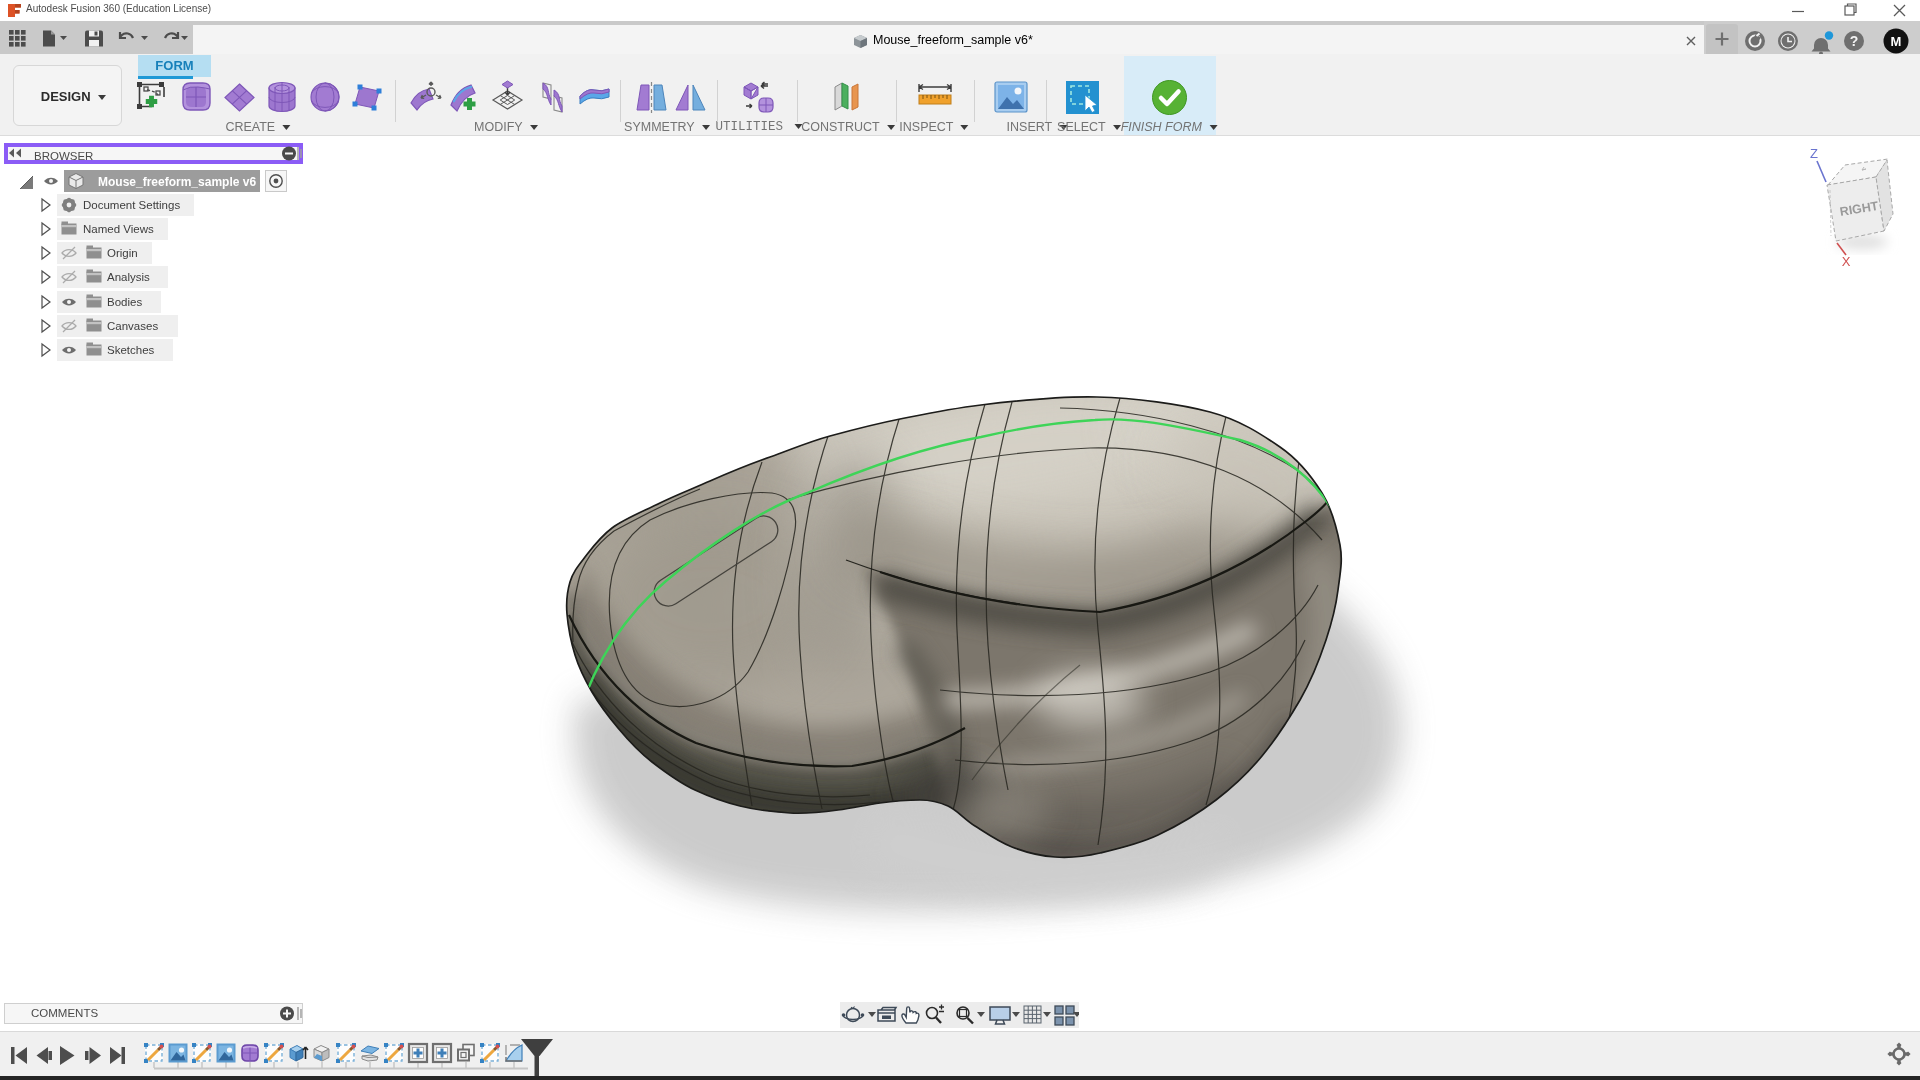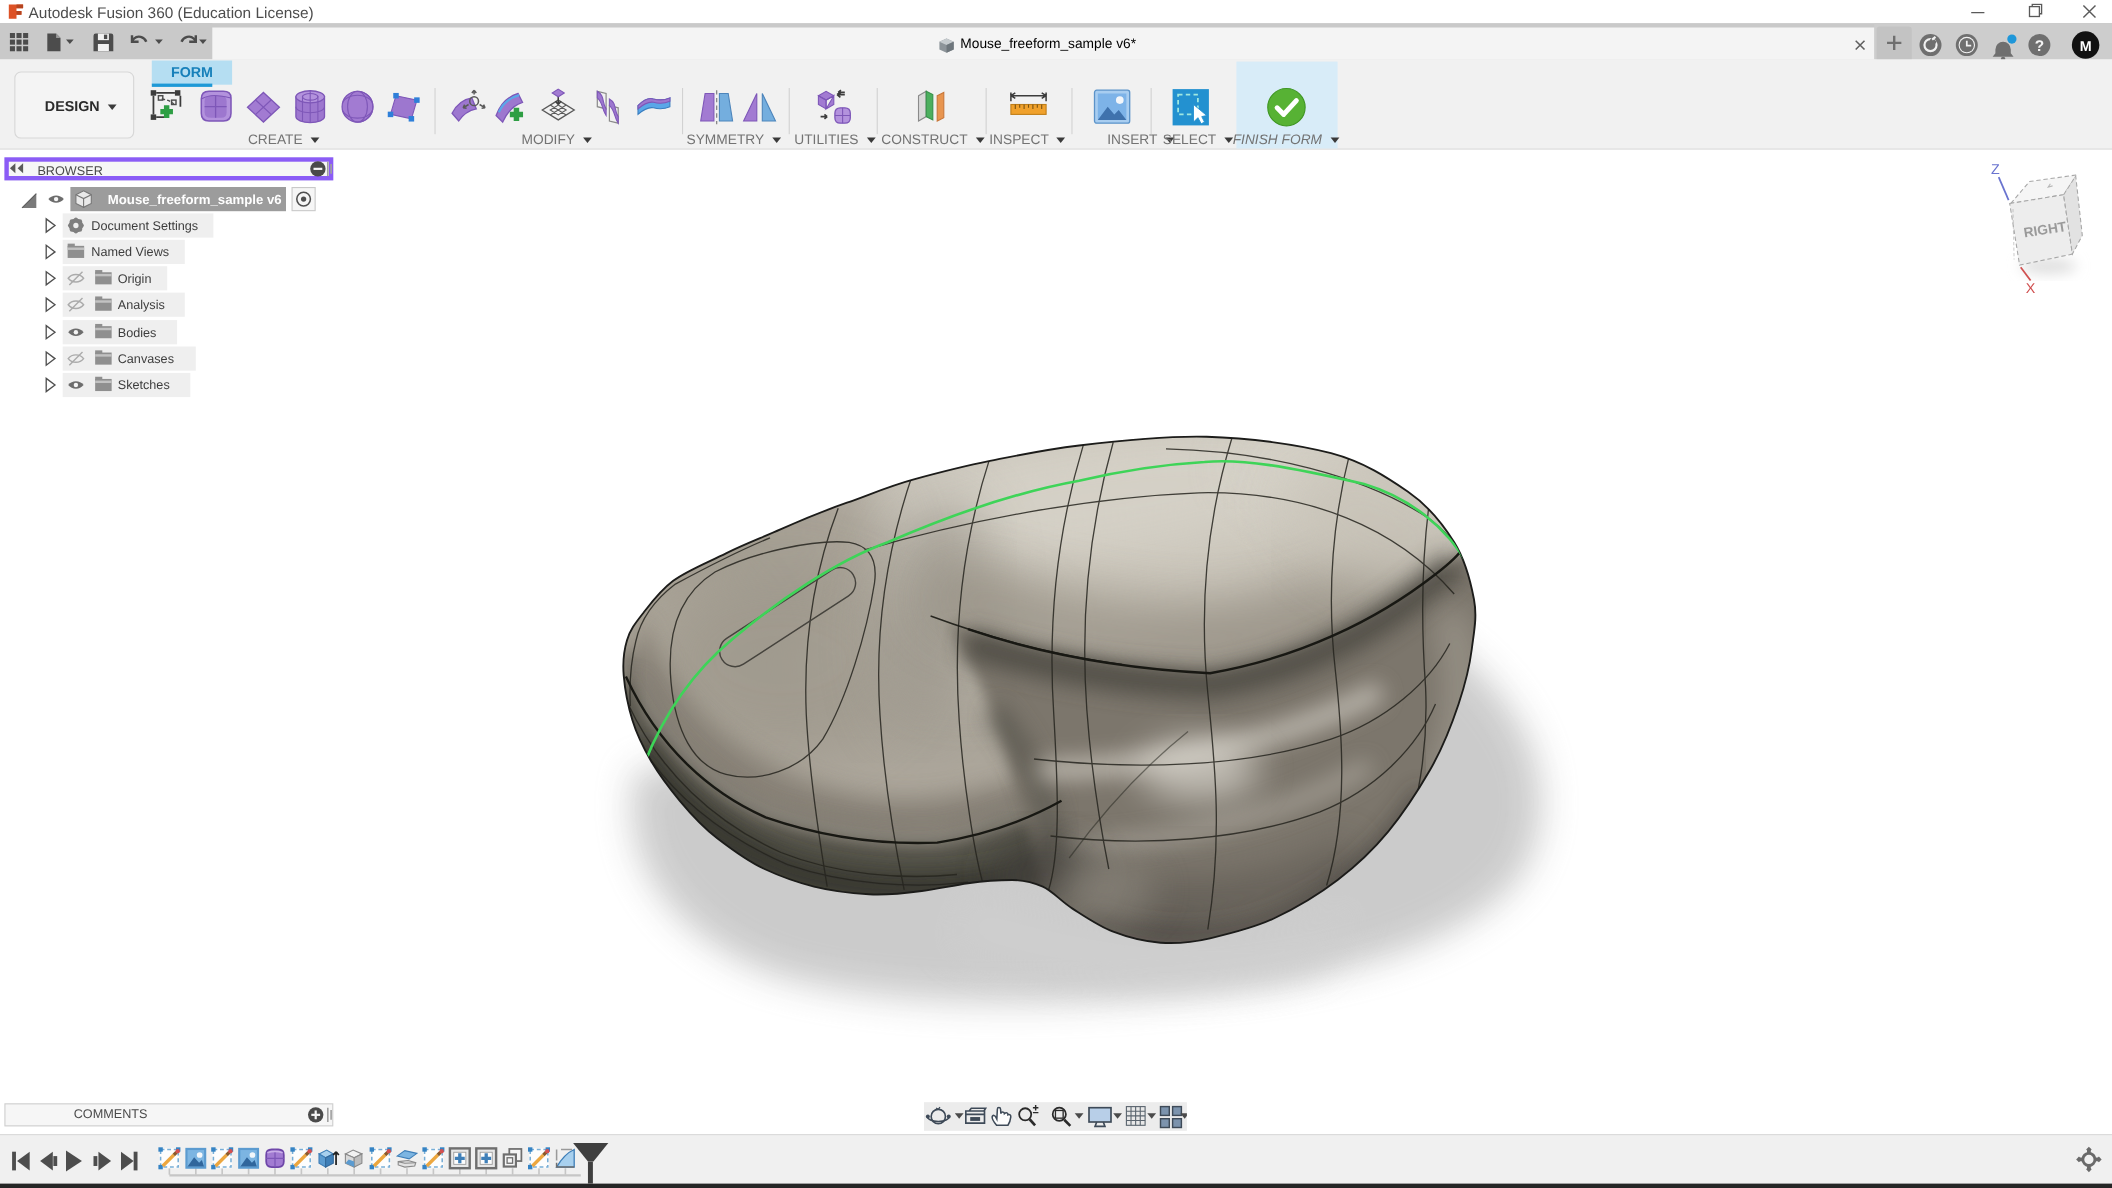--- a/index.html
+++ b/index.html
@@ -3,21 +3,21 @@
 <meta charset="utf-8">
 <style>
 * { margin:0; padding:0; box-sizing:border-box; }
 html,body { width:1920px; height:1080px; overflow:hidden; background:#fff;
   font-family:"Liberation Sans", sans-serif; }
 #root { position:absolute; left:0; top:0; width:1920px; height:1080px; }
 .abs { position:absolute; }
 
 
 #titlebar { left:0; top:0; width:1920px; height:21px; background:#ffffff; }
-#title-text { left:26px; top:3px; font-size:14px; color:#4d4d4d; }
+#title-text { left:26px; top:3px; font-size:10px; color:#4d4d4d; }
 
 
 #tabstrip { left:0; top:21px; width:1920px; height:33px; background:#c9c9c9; }
 #quickbar { left:0; top:21px; width:193px; height:33px; background:#c9c9c9; }
 #doctab { left:193px; top:25px; width:1511px; height:29px; background:#f4f4f4; }
 #tabright { left:1704px; top:21px; width:216px; height:33px; background:#cdcdcd; }
 #plusblock { left:1706px; top:24px; width:32px; height:30px; background:#c3c3c3; border-radius:3px 3px 0 0; }
 #doctab-label { left:873px; top:33px; font-size:12.5px; color:#000000; }
 
 
@@ -27,21 +27,21 @@
 #formtab-underline { left:138px; top:76px; width:55px; height:3px; background:#1f99d6; }
 .seclabel { top:120px; font-size:12.5px; color:#737373; white-space:nowrap; transform:translateX(-50%); }
 .caret { display:inline-block; width:0; height:0; border-left:4px solid transparent; border-right:4px solid transparent; border-top:5px solid #3a3a3a; margin-left:4px; vertical-align:middle; }
 .vsep { top:80px; width:1px; height:42px; background:#d2d2d2; }
 #finishbox { left:1124px; top:56px; width:92px; height:79px; background:#d8ecf8; }
 
 
 #browser-hdr { left:4px; top:143px; width:299px; height:21px; background:#f6f6f6; border:4px solid #8b5cf6; font-size:11.5px; color:#4a4a4a; line-height:19px; }
 
 
-#comments { left:4px; top:1003px; width:299px; height:21px; background:#f6f6f6; border:1px solid #cfcfcf; font-size:11.5px; color:#4a4a4a; line-height:19px;padding-left:36px; }
+#comments { left:4px; top:1003px; width:299px; height:21px; background:#f6f6f6; border:1px solid #cfcfcf; font-size:11.5px; color:#4a4a4a; line-height:19px; }
 #navstrip { left:840px; top:1002px; width:239px; height:26px; background:#ececec; }
 #bottombar { left:0; top:1031px; width:1920px; height:45px; background:#f0f0f0; border-top:1px solid #d9d9d9; }
 #darkstrip { left:0; top:1076px; width:1920px; height:4px; background:#252525; }
 </style>
 </head>
 <body>
 <div id="root">
 
   <div class="abs" id="titlebar"></div>
   <svg class="abs" style="left:7px;top:3px;" width="15" height="15" viewBox="0 0 15 15">
@@ -121,21 +121,21 @@
   </svg>
 
   <div class="abs" id="ribbon"></div>
   <div class="abs" id="designbtn">DESIGN <span class="caret"></span></div>
   <div class="abs" id="formtab">FORM</div>
   <div class="abs" id="formtab-underline"></div>
   <div class="abs" id="finishbox"></div>
   <div class="abs seclabel" style="left:258px;">CREATE <span class="caret"></span></div>
   <div class="abs seclabel" style="left:506px;">MODIFY <span class="caret"></span></div>
   <div class="abs seclabel" style="left:667px;">SYMMETRY <span class="caret"></span></div>
-  <div class="abs seclabel" style="left:759px;">UTILITIES <span class="caret"></span></div>
+  <div class="abs seclabel" style="left:759px;font-family:Liberation Mono, monospace;">UTILITIES <span class="caret"></span></div>
   <div class="abs seclabel" style="left:848px;">CONSTRUCT <span class="caret"></span></div>
   <div class="abs seclabel" style="left:934px;">INSPECT <span class="caret"></span></div>
   <div class="abs seclabel" style="left:1011px;margin-left:26px;">INSERT <span class="caret"></span></div>
   <div class="abs seclabel" style="left:1089px;">SELECT <span class="caret"></span></div>
   <div class="abs seclabel" style="left:1169px;font-style:italic;">FINISH FORM <span class="caret"></span></div>
 
   <svg class="abs" style="left:134px;top:79px;" width="37" height="37" viewBox="0 0 37 37">
     <rect x="3" y="3" width="5" height="5" fill="#3c3c3c"></rect>
       <rect x="25" y="3" width="5" height="5" fill="#3c3c3c"></rect>
     <rect x="3" y="25" width="5" height="5" fill="#3c3c3c"></rect>

